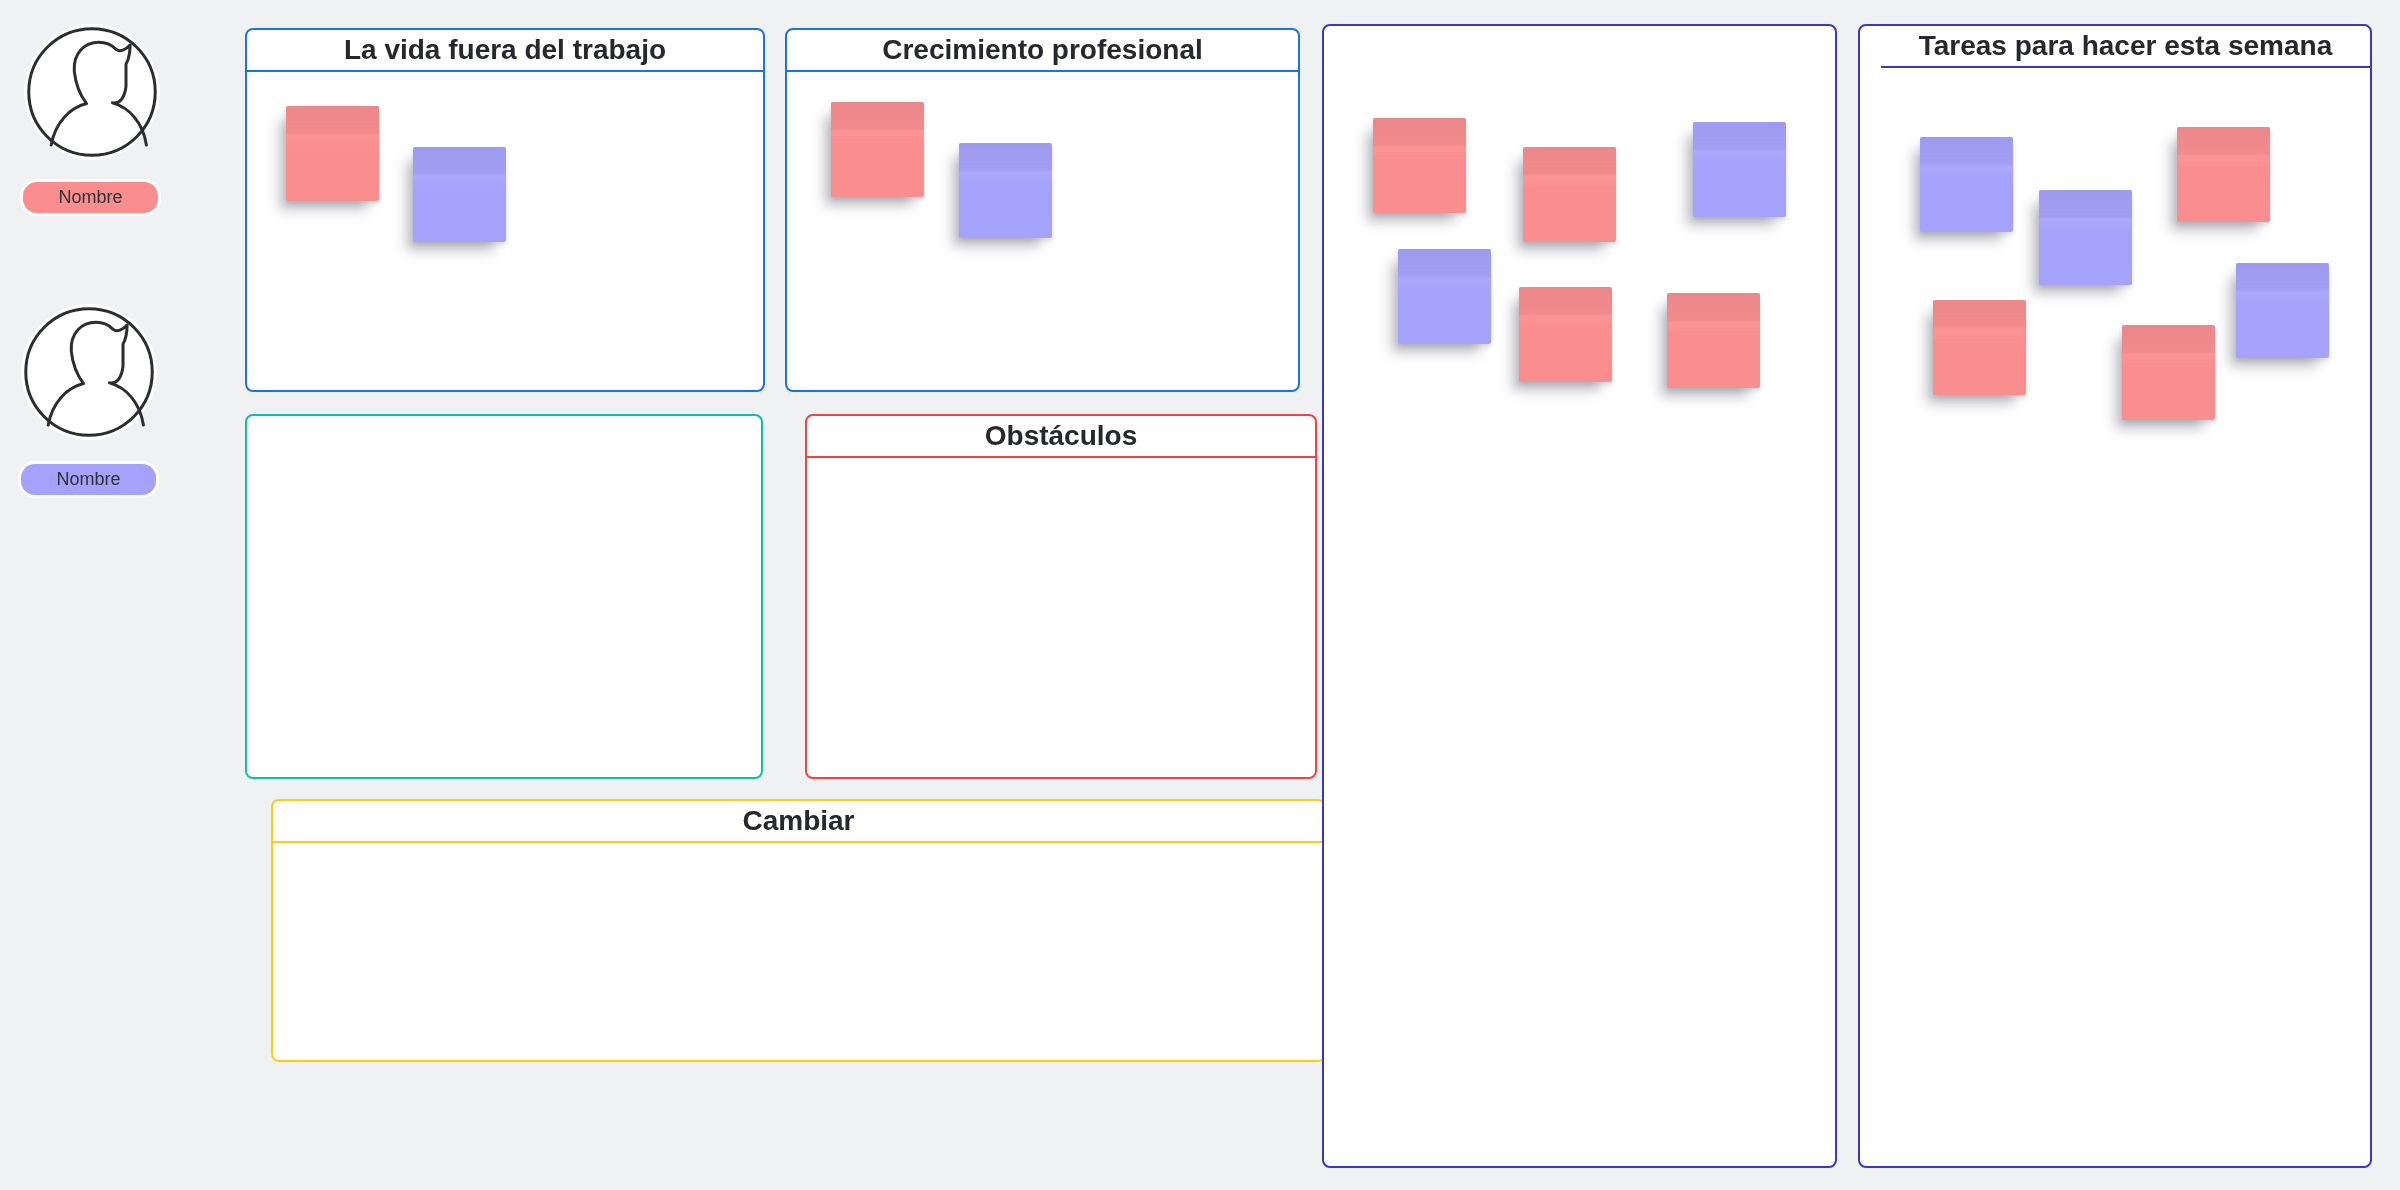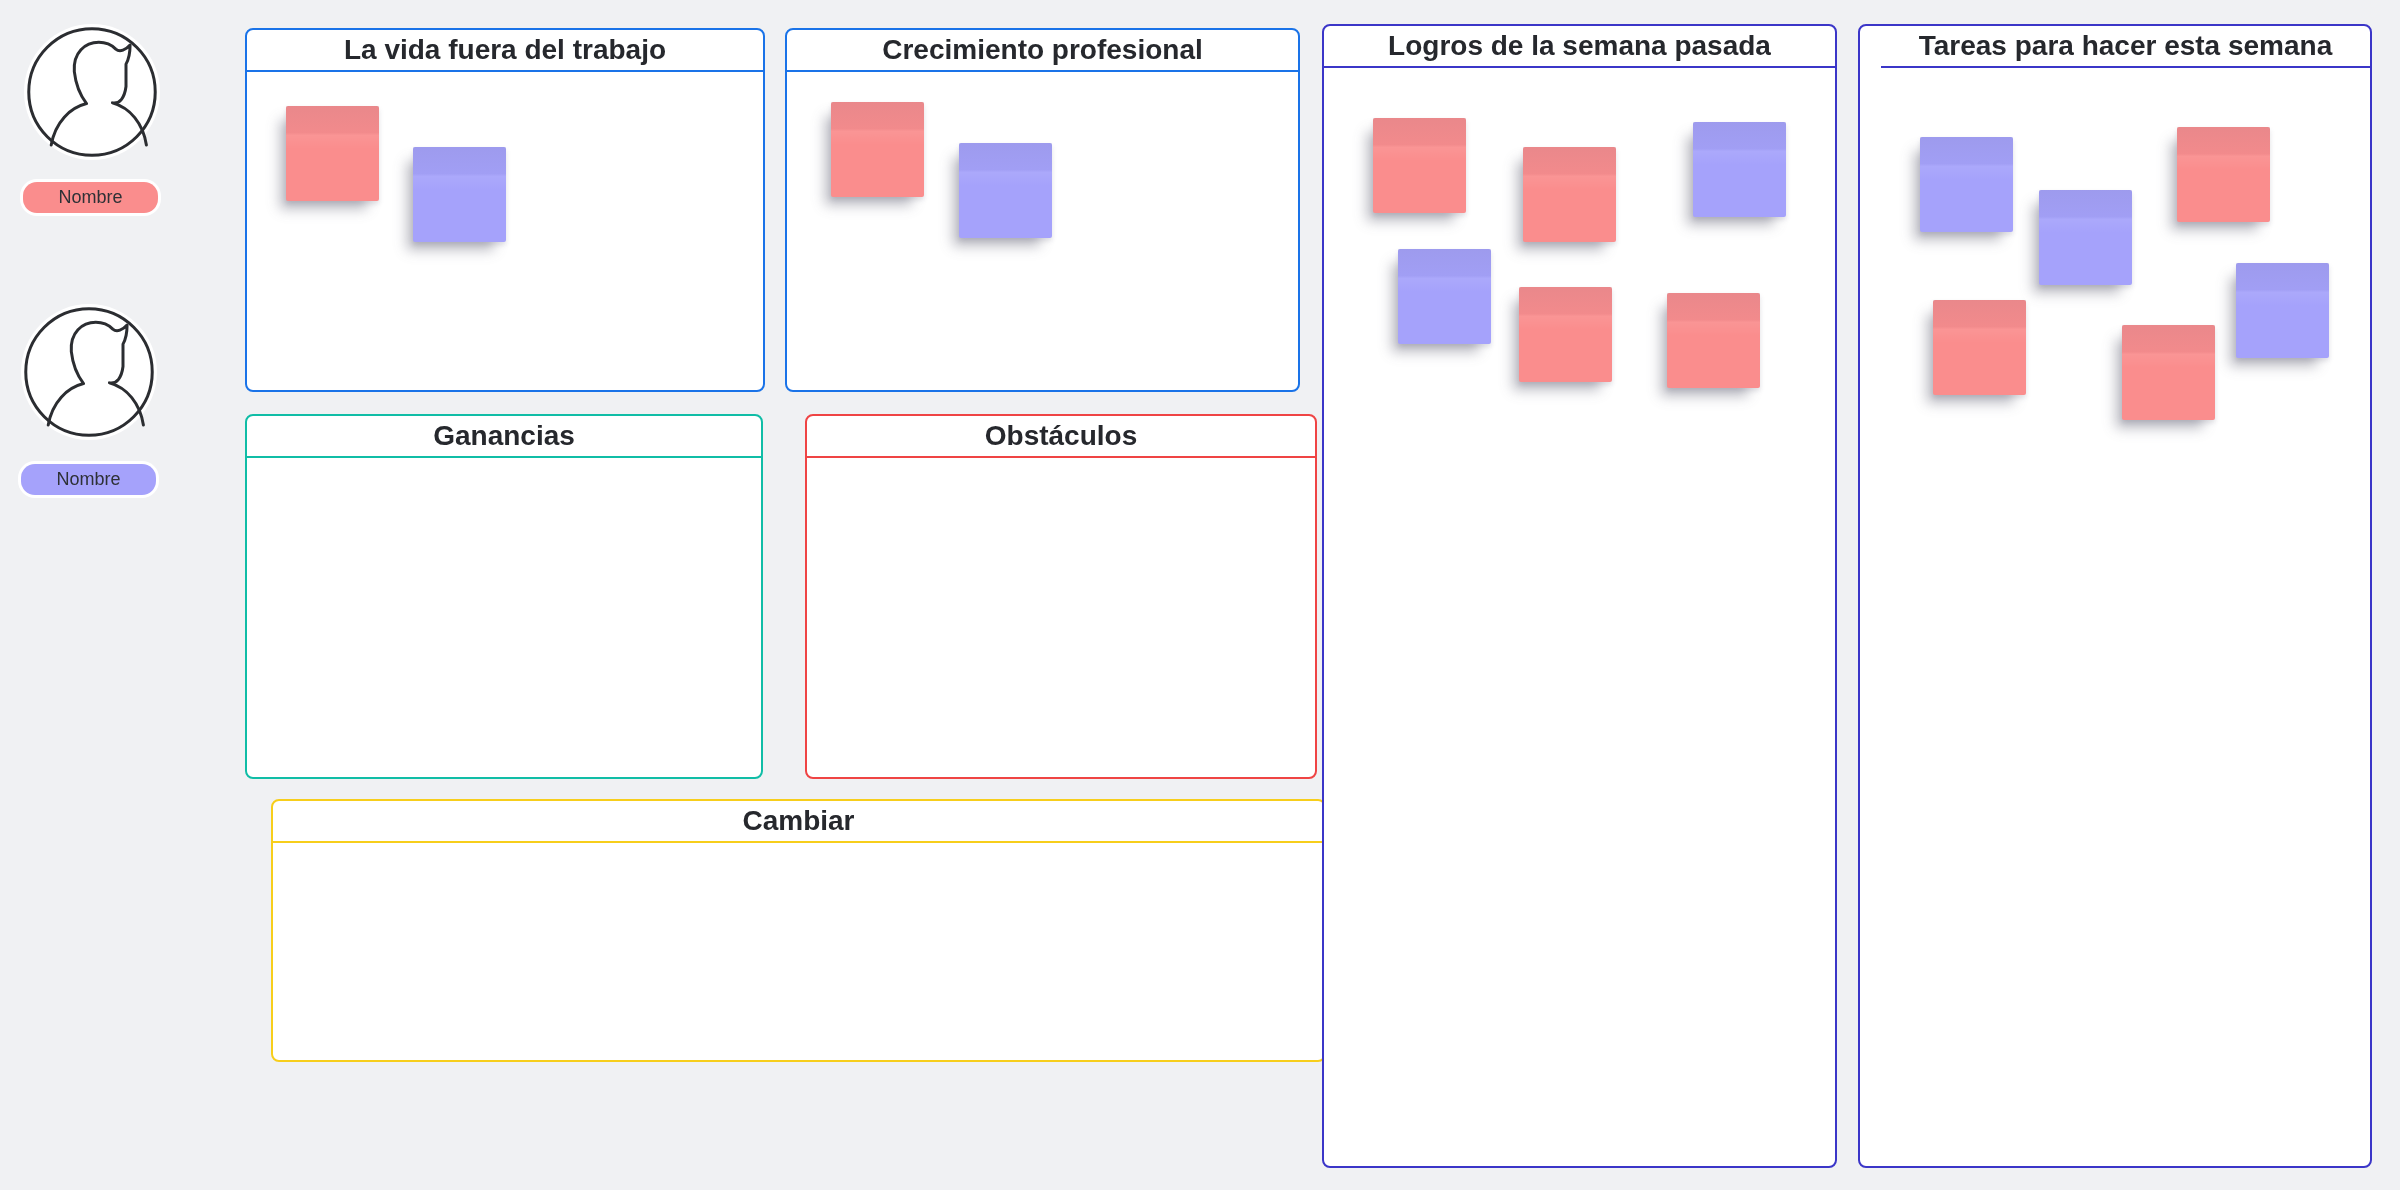--- a/index.html
+++ b/index.html
@@ -114,44 +114,38 @@
   </div>
 
   <div class="section" style="left: 785px; top: 28px; width: 515px; height: 364px; border-color: rgb(26, 115, 232);">
     <div class="section-header">
       <span class="section-title">Crecimiento profesional</span>
     </div>
     <div class="section-body"></div>
   </div>
 
   <div class="section" style="left: 245px; top: 414px; width: 518px; height: 365px; border-color: rgb(16, 189, 166);">
-    <div class="section-header">
-      <span class="section-title">Ganancias</span>
-    </div>
     <div class="section-body"></div>
   </div>
 
   <div class="section" style="left: 787px; top: 414px; width: 512px; height: 365px; border-color: rgb(239, 68, 68); margin-left: 18px;">
     <div class="section-header">
       <span class="section-title">Obstáculos</span>
     </div>
     <div class="section-body"></div>
   </div>
 
   <div class="section" style="left: 261px; top: 799px; width: 1055px; height: 263px; border-color: rgb(247, 206, 27); margin-left: 10px;">
     <div class="section-header">
       <span class="section-title">Cambiar</span>
     </div>
     <div class="section-body"></div>
   </div>
 
   <div class="section" style="left: 1322px; top: 24px; width: 515px; height: 1144px; border-color: rgb(59, 54, 200);">
-    <div class="section-header">
-      <span class="section-title">Logros de la semana pasada</span>
-    </div>
     <div class="section-body"></div>
   </div>
 
   <div class="section" style="left: 1858px; top: 24px; width: 514px; height: 1144px; border-color: rgb(59, 54, 200); padding-left: 21px;">
     <div class="section-header">
       <span class="section-title">Tareas para hacer esta semana</span>
     </div>
     <div class="section-body"></div>
   </div>
 

